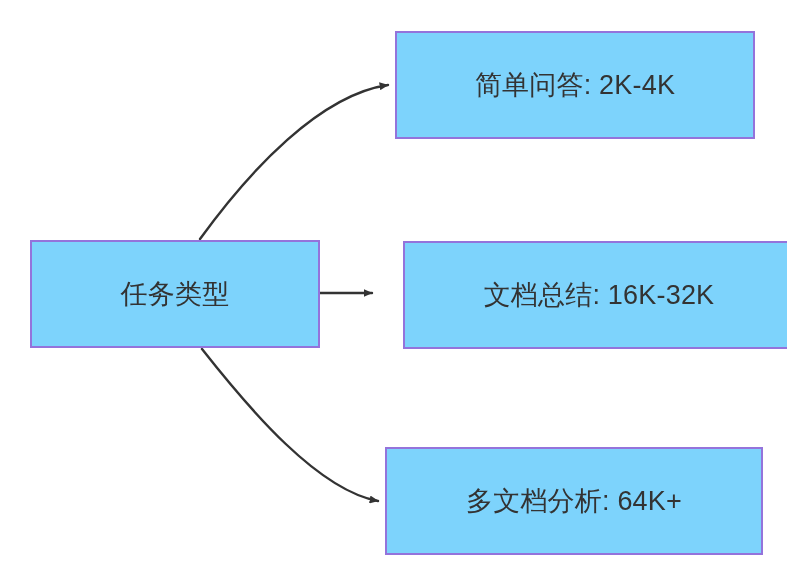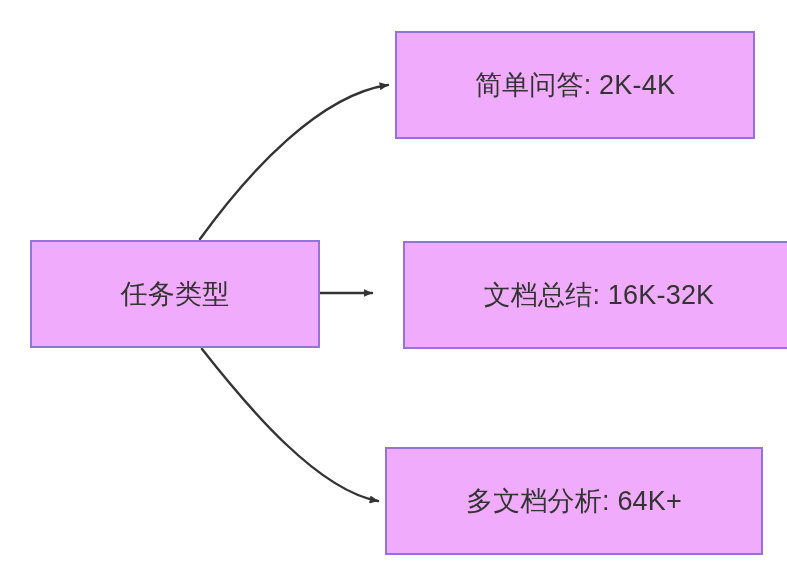--- a/index.html
+++ b/index.html
@@ -21,21 +21,21 @@
     position: absolute;
     left: 0;
     top: 0;
     width: 787px;
     height: 572px;
     pointer-events: none;
   }
   .node {
     position: absolute;
     box-sizing: border-box;
-    background: #f0abfc;
+    background: #7dd3fc;
     border: 2px solid #9473DB;
     display: flex;
     align-items: center;
     justify-content: center;
     color: #333333;
     font-size: 27px;
     line-height: 1.2;
     letter-spacing: 0.2px;
     white-space: nowrap;
   }

